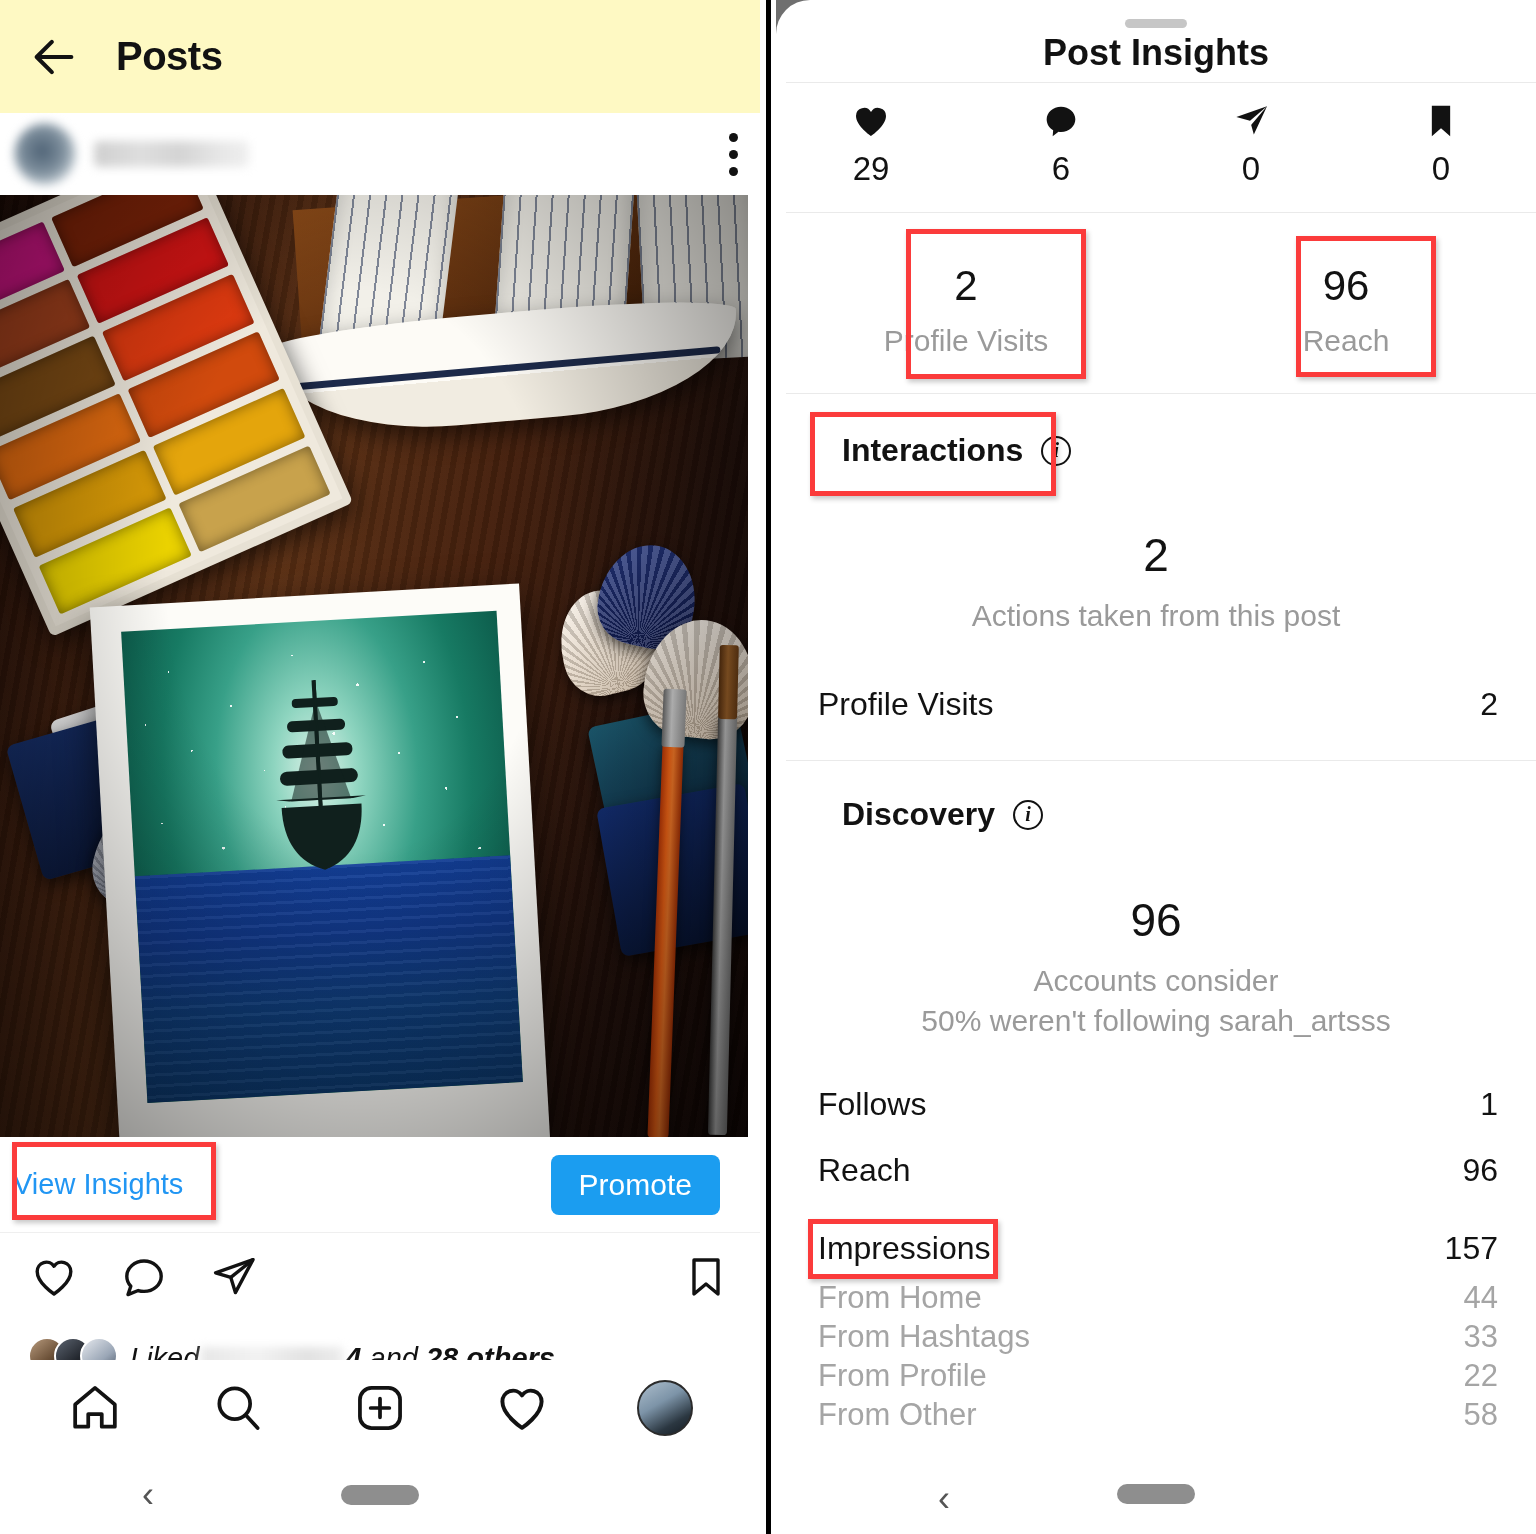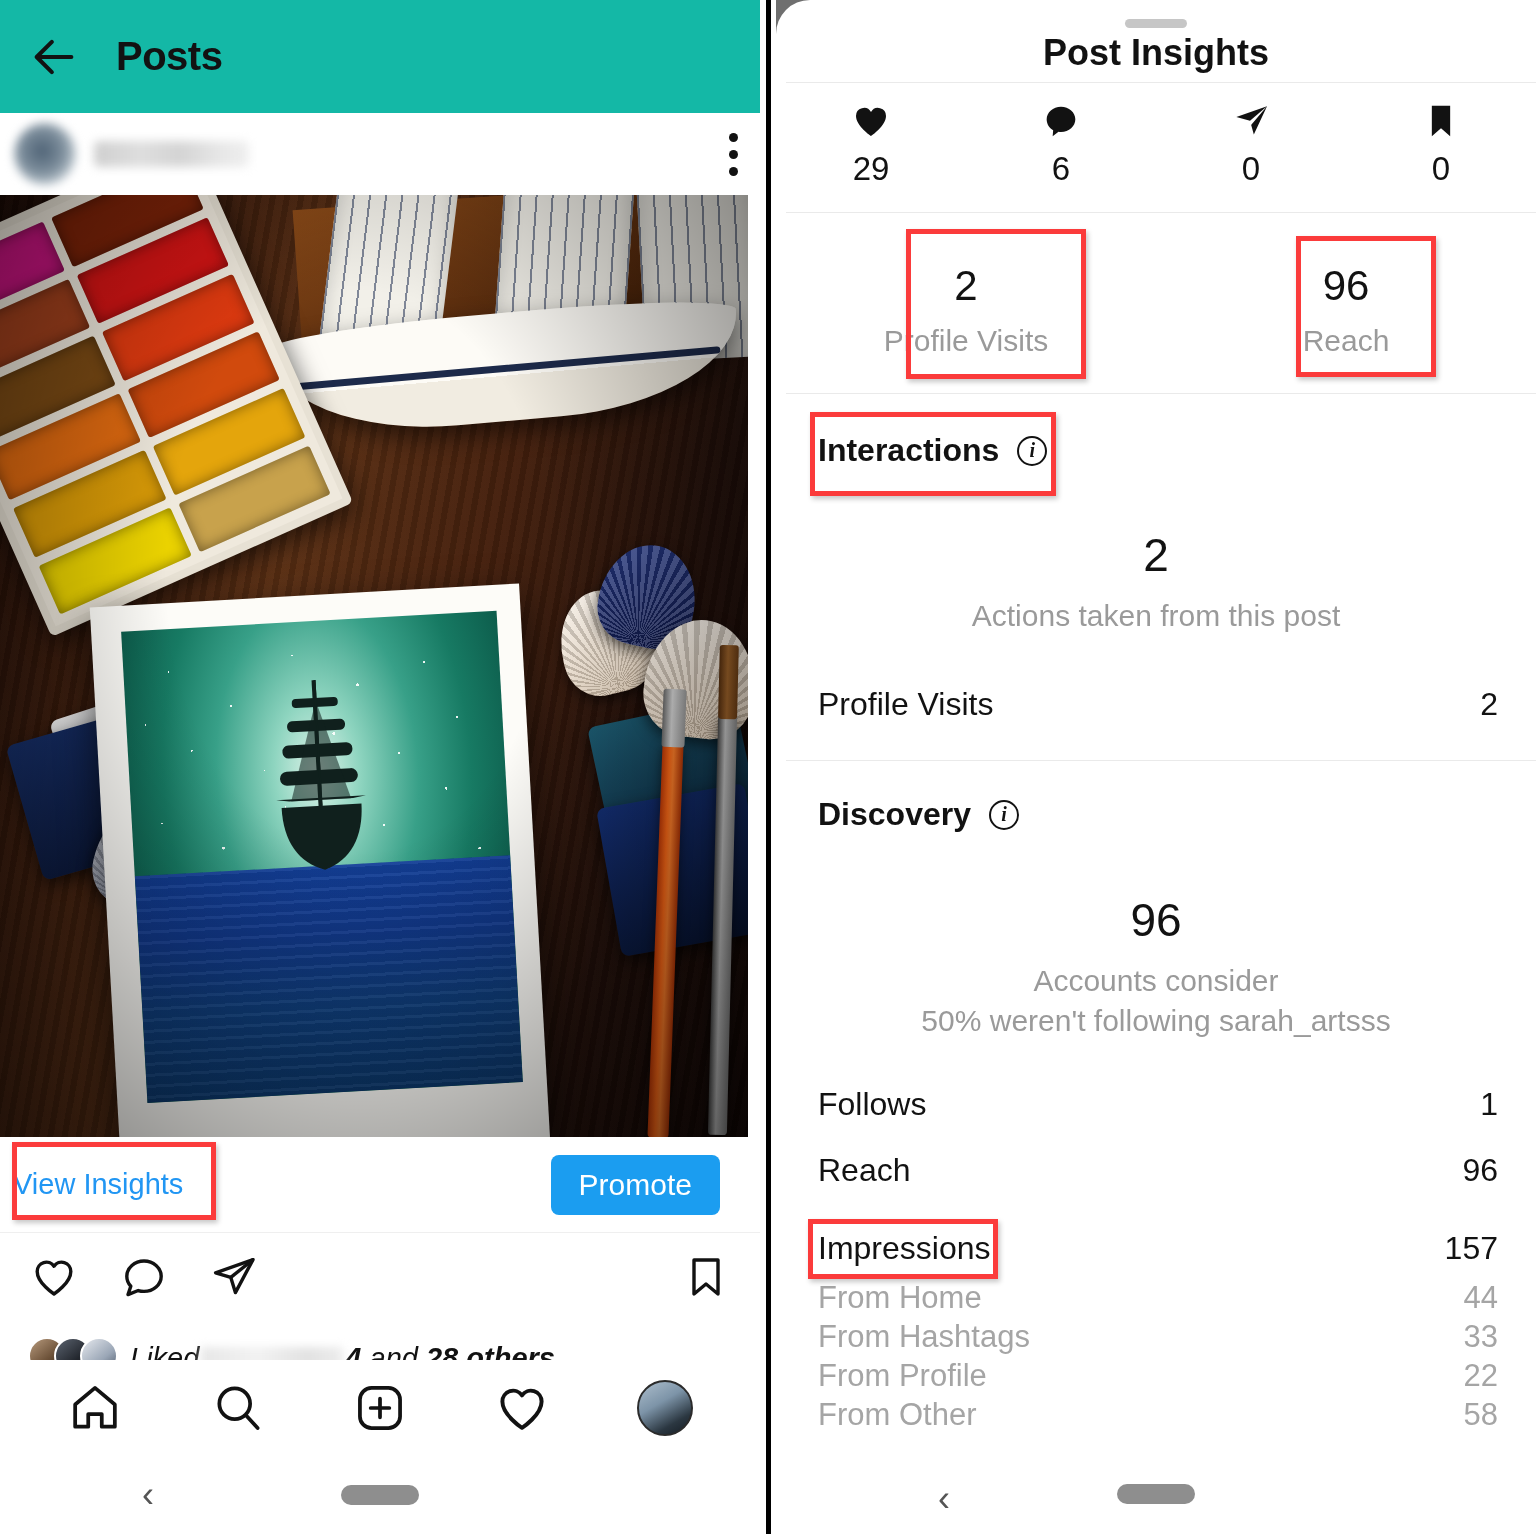--- a/index.html
+++ b/index.html
@@ -15,21 +15,21 @@
   .left-panel {
     position: relative;
     width: 760px; height: 1534px;
     background: #ffffff;
     overflow: hidden;
   }
   .ig-header {
     height: 113px;
     display: flex; align-items: center;
     padding-left: 28px;
-    background: #14b8a6;
+    background: #fef9c3;
   }
   .back-arrow { width: 52px; height: 52px; display:block; }
   .ig-title {
     margin-left: 36px;
     font-size: 40px; font-weight: bold; color: #121212;
     letter-spacing: -0.5px;
   }
   .post-userrow {
     height: 82px; display: flex; align-items: center;
     padding: 0 22px 0 14px; background: #fff;
@@ -321,21 +321,21 @@
   .kpi-row{
     position:absolute; left:0; right:0; top:230px; height:150px; display:flex;
   }
   .kpi{ flex:1; text-align:center; }
   .kpi .big{ font-size:42px; color:#121212; margin-top:32px; }
   .kpi .lbl{ font-size:30px; color:#9a9a9a; margin-top:14px; }
 
   .section-head{
     position:absolute; left:42px; display:flex; align-items:center; gap:18px;
   }
-  .section-head .txt{ font-size:32px; font-weight:bold; color:#121212; }
+  .section-head .txt{ font-size:32px; font-weight:bold; color:#121212;margin-left:24px; }
   .info-i{
     width:30px; height:30px; border-radius:50%; border:2.5px solid #121212;
     display:flex; align-items:center; justify-content:center;
     font-size:20px; font-weight:bold; color:#121212; font-style:italic;
     font-family:"Liberation Serif", serif;
   }
   .center-stat{ position:absolute; left:0; right:0; text-align:center; }
   .center-stat .big{ font-size:46px; color:#121212; }
   .center-stat .sub{ font-size:30px; color:#9a9a9a; margin-top:14px; line-height:1.32; }
 

